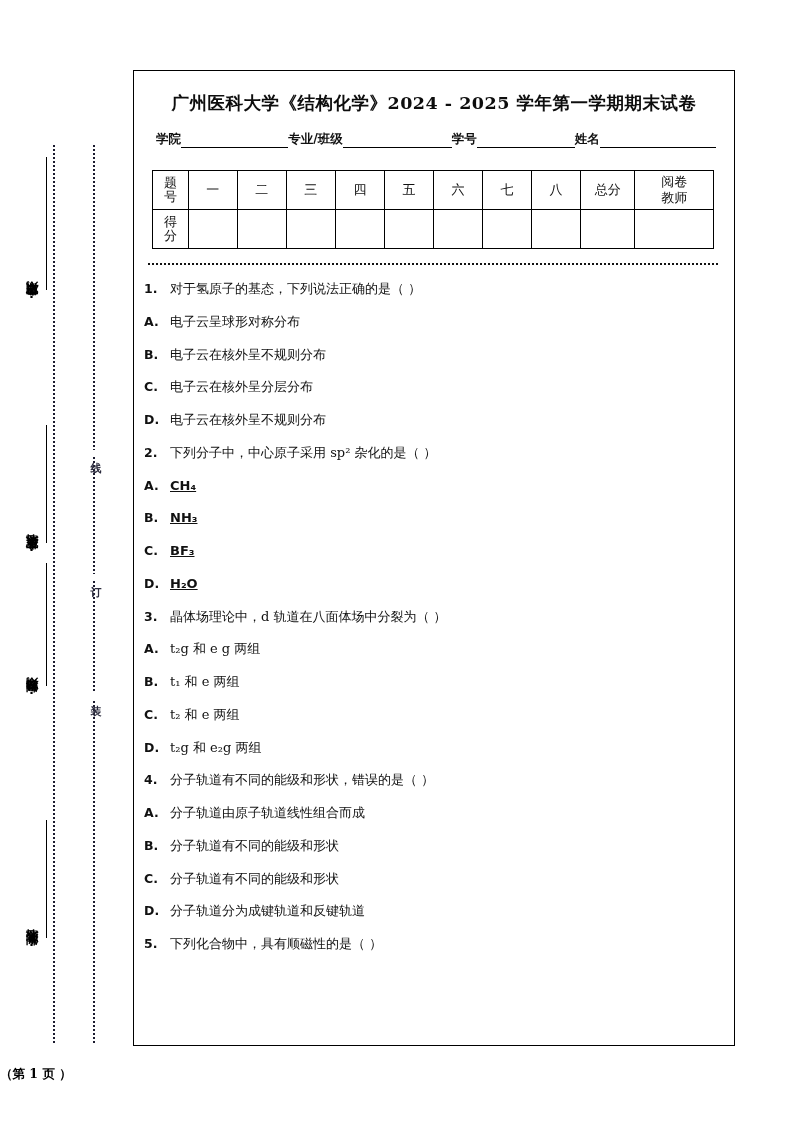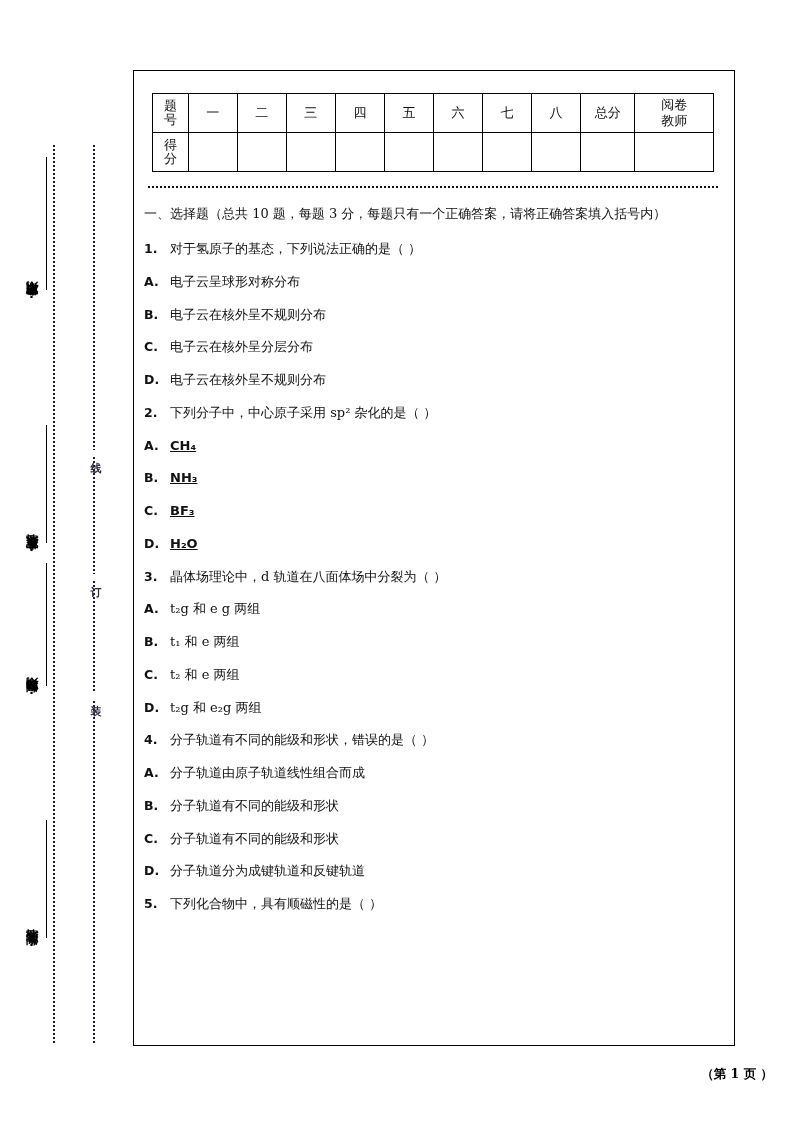--- a/index.html
+++ b/index.html
@@ -198,21 +198,21 @@
     font-size: 13px;
     text-decoration: underline;
   }
 
   
   #page-footer {
     position: absolute;
     left: 0;
     top: 1066px;
     width: 773px;
-    text-align: right;
+    text-align: left;
     font-family: "DejaVu Serif", serif;
     font-weight: bold;
     font-size: 12.5px;
     color: #000;
   }
 </style>
 </head>
 <body>
 
 <div id="left-margin">
@@ -232,21 +232,32 @@
   <div class="vline-underline" style="top:820px;height:118px;"></div>
   <div class="vtext rot" style="left:26px; top:935px;">制卷人签名:</div>
 
   <div class="seam-char" style="top:450px;">线</div>
   <div class="seam-char" style="top:574px;">订</div>
   <div class="seam-char" style="top:693px;">装</div>
 </div>
 
 <div id="exam-frame">
 
-
+  <div id="title">广州医科大学《结构化学》2024 - 2025 学年第一学期期末试卷</div>
+
+  <div id="idline">
+    <span class="lbl">学院</span>
+    <span class="rule rule-a"></span>
+    <span class="lbl">专业/班级</span>
+    <span class="rule rule-b"></span>
+    <span class="lbl">学号</span>
+    <span class="rule rule-c"></span>
+    <span class="lbl">姓名</span>
+    <span class="rule rule-d"></span>
+  </div>
 
   <div id="score-table-wrap">
     <table id="score-table">
       <tbody>
         <tr>
           <td class="hdr-stub stack">
             <span>题</span>
             <span>号</span>
           </td>
           <td class="num-col">一</td>
@@ -280,21 +291,20 @@
           <td class="marker-col"></td>
         </tr>
       </tbody>
     </table>
   </div>
 
   <div id="divider"></div>
 
   <div id="content">
 
-    <div class="section-head">一、选择题（总共 10 题，每题 3 分，每题只有一个正确答案，请将正确答案填入括号内）</div>
 
     <div class="qline">
       <span class="marker">1.</span>
       <span class="qtext">对于氢原子的基态，下列说法正确的是（   ）</span>
     </div>
     <div class="opt">
       <span class="marker">A.</span>
       <span class="otext">电子云呈球形对称分布</span>
     </div>
     <div class="opt">

